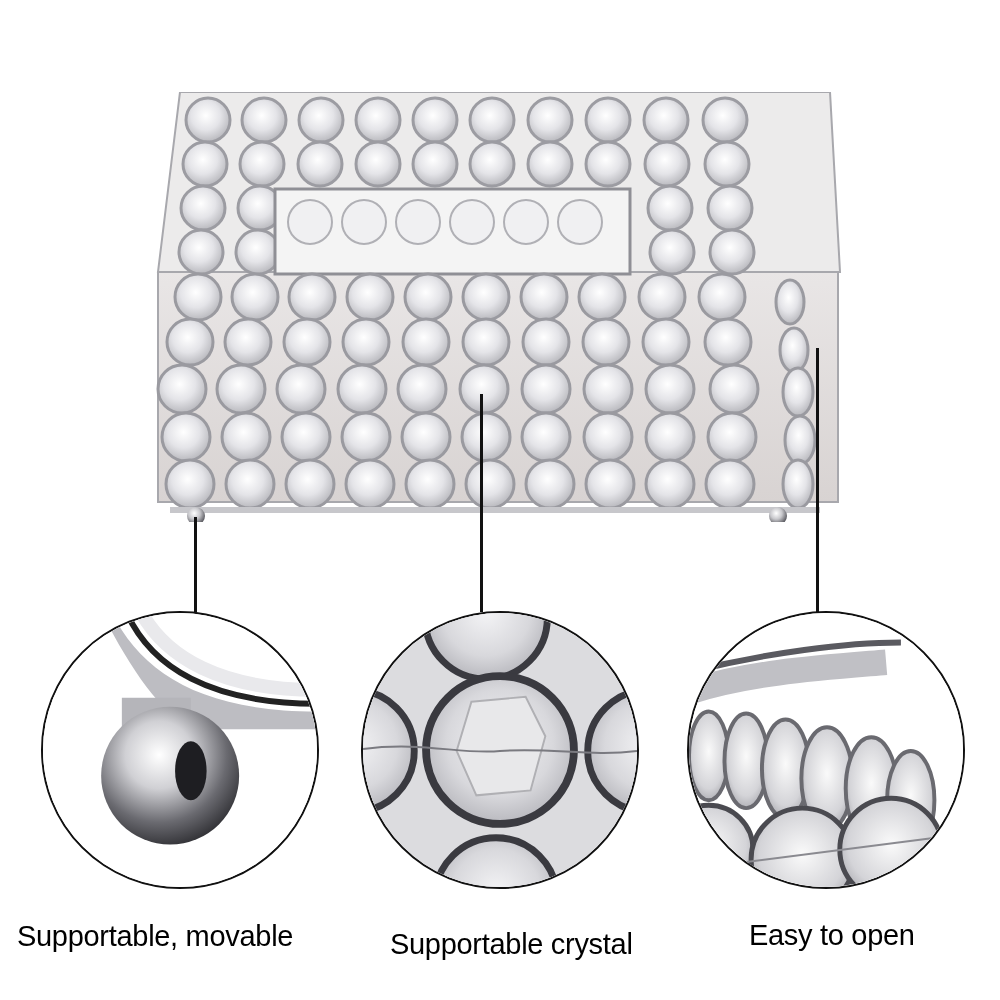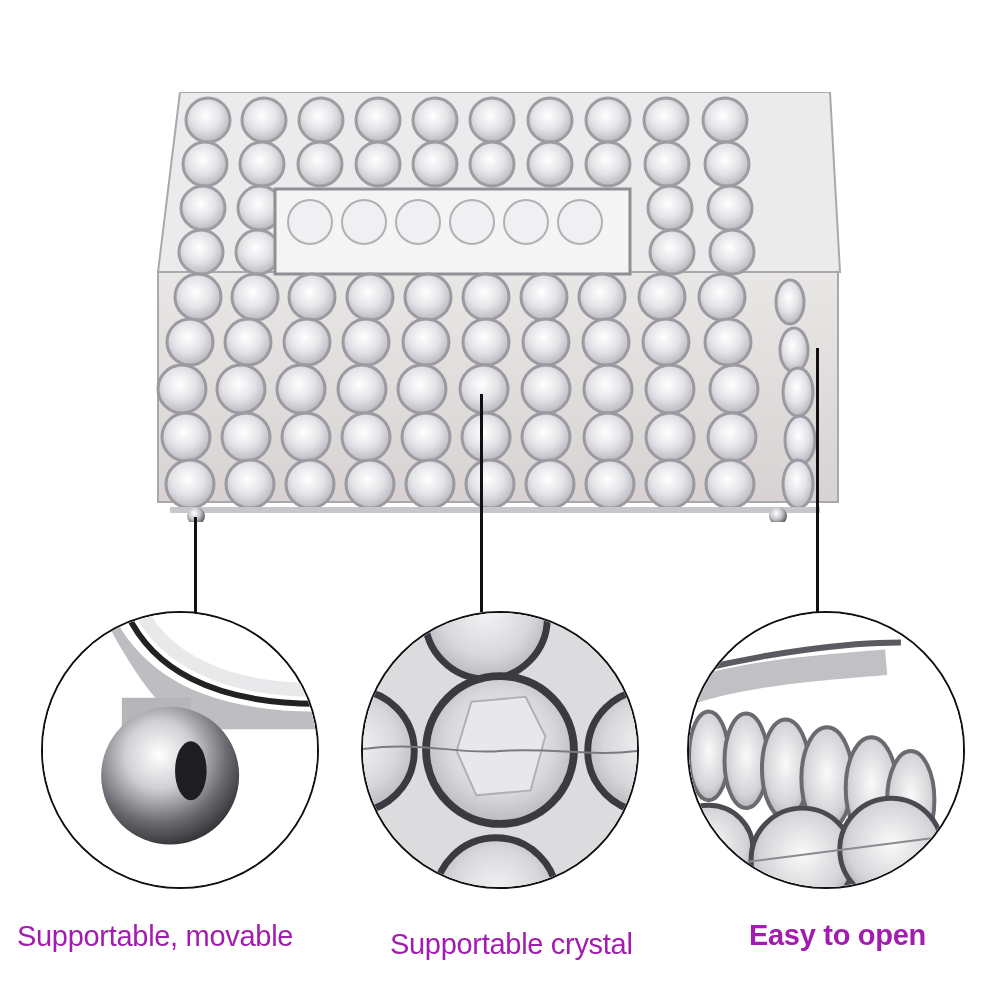--- a/index.html
+++ b/index.html
@@ -17,21 +17,21 @@
 
     
     .callout {
       position: absolute; width: 278px; height: 278px; border-radius: 50%;
       border: 2px solid #111111; overflow: hidden; background: #ffffff;
     }
     .callout svg { width: 100%; height: 100%; display: block; }
 
     
     .label {
-      position: absolute; color: #a21caf; font-size: 29px; white-space: nowrap;
+      position: absolute; color: #000000; font-size: 29px; white-space: nowrap;
       letter-spacing: -0.3px;
     }
   </style>
 </head>
 <body>
 
 <div class="product">
   <svg class="box-svg" viewBox="0 0 700 430">
     <defs>
       <radialGradient id="gem" cx="45%" cy="40%" r="60%">
@@ -238,13 +238,13 @@
       <circle cx="20" cy="240" r="45"></circle>
       <circle cx="115" cy="250" r="52"></circle>
       <circle cx="205" cy="240" r="52"></circle>
     </g>
     <path d="M40,255 L250,228" stroke="#8a8a90" stroke-width="2" fill="none"></path>
   </svg>
 </div>
 
 <div class="label" style="left:17px; top:920px;">Supportable, movable</div>
 <div class="label" style="left:390px; top:928px;">Supportable crystal</div>
-<div class="label" style="left:749px; top:919px;font-weight:bold;">Easy to open</div>
+<div class="label" style="left:749px; top:919px;">Easy to open</div>
 
 </body></html>

